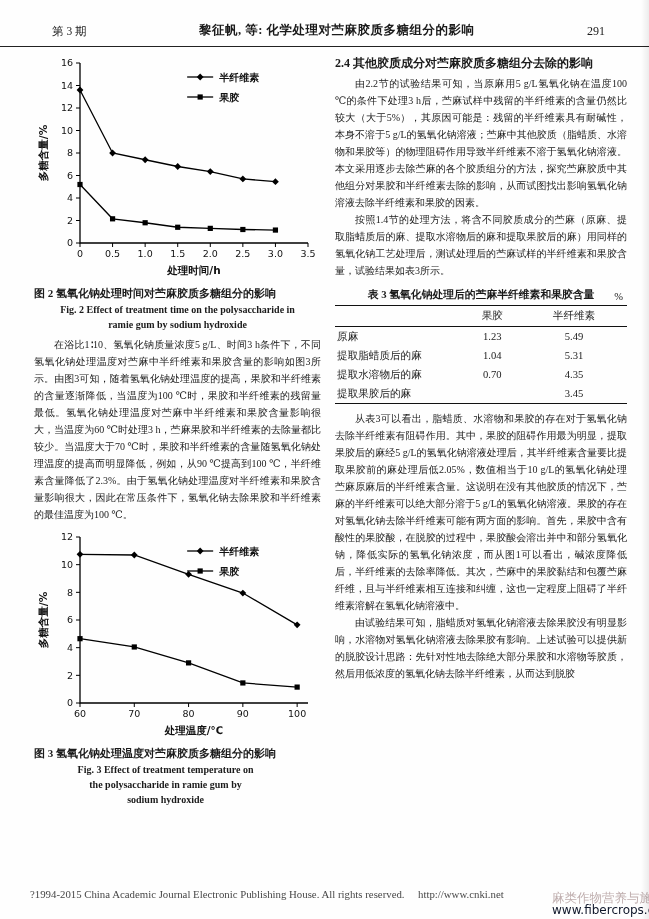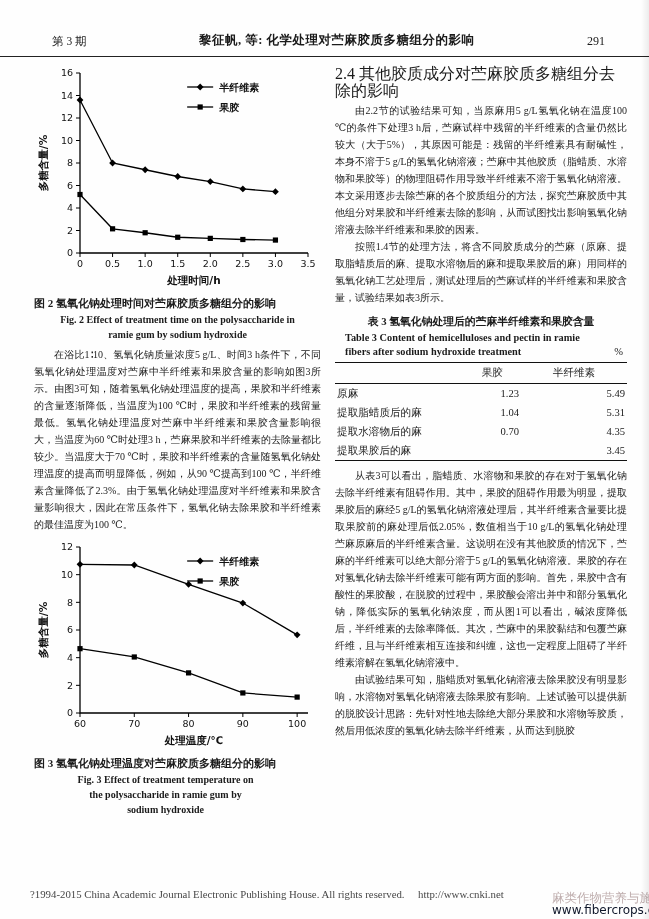--- a/index.html
+++ b/index.html
@@ -6,49 +6,49 @@
   .page{
     position:relative;width:649px;height:919px;background:#fefefe;
     font-family:"Liberation Serif","DejaVu Serif",serif;color:#1b1b1b;
     overflow:hidden;margin:0 auto;box-sizing:border-box;
   }
   .scan-edge{position:absolute;top:0;right:0;width:8px;height:100%;
     background:linear-gradient(to right,rgba(0,0,0,0),rgba(0,0,0,0.07));pointer-events:none;}
   
   .header{
     display:flex;align-items:flex-end;justify-content:space-between;
-    padding:32px 44px 7px 52px;border-bottom:1.6px solid #222;
+    padding:22px 44px 7px 52px;border-bottom:1.6px solid #222;
   }
   .header .issue{font-size:11.5px;}
   .header .title{font-size:12.5px;font-weight:bold;letter-spacing:.5px;}
   .header .pageno{font-size:12px;}
   
   .main{display:flex;gap:14px;padding:6px 22px 0 34px;}
   .col{width:292px;}
   .col-right{width:297px;}
   p.body-text{
     font-size:10px;line-height:17px;text-align:justify;margin:0 0 0 0;
     text-indent:2em;
   }
-  .section-heading{font-size:16px;font-weight:normal;margin:2px 0 3px 0;line-height:17px;}
+  .section-heading{font-size:12px;font-weight:bold;margin:2px 0 3px 0;line-height:17px;}
   .fig-caption-zh{font-size:11px;font-weight:bold;text-align:left;margin:2px 0 1px 0;line-height:16px;}
   .fig-caption-en{font-size:10px;font-weight:bold;text-align:center;margin:0 14px 4px 14px;line-height:15px;}
   .chart-wrap{margin:2px 0 0 2px;}
   svg text{font-family:"DejaVu Sans","Liberation Sans",sans-serif;fill:#111;}
   
   .tbl-caption-zh{font-size:10.8px;font-weight:bold;text-align:center;margin:8px 0 2px 0;line-height:15px;}
   .tbl-caption-en{position:relative;font-size:10.3px;font-weight:bold;text-align:left;
     margin:0 4px 3px 10px;line-height:14px;padding-right:24px;}
   .tbl-unit{position:absolute;right:0;bottom:0;font-weight:normal;font-size:10.5px;}
   table.data{width:100%;border-collapse:collapse;font-size:10.6px;
     border-top:1.5px solid #111;border-bottom:1.5px solid #111;margin-bottom:6px;}
   table.data th{font-weight:normal;border-bottom:1px solid #111;padding:3px 2px;text-align:center;font-size:10.6px;}
   table.data td{padding:2.5px 2px;}
   table.data td.lbl{text-align:left;width:44%;}
-  table.data td.num{text-align:right;}
+  table.data td.num{text-align:center;}
   
   .footer{position:absolute;left:0;bottom:0;width:100%;height:40px;padding-left:40px;}
   .copyright{position:absolute;left:30px;top:9px;font-size:10.8px;color:#474747;
     font-family:"Liberation Serif",serif;white-space:nowrap;}
   .watermark{position:absolute;right:12px;bottom:2px;text-align:left;line-height:13px;
     font-family:"DejaVu Sans","Liberation Sans",sans-serif;margin-left:14px;}
   .watermark .wm1{font-size:12.5px;color:#bfaeae;}
   .watermark .wm2{font-size:12px;color:#0f172a;}
 </style>
 </head>
@@ -203,21 +203,20 @@
     </div>
 
     <div class="col-right">
       <div class="section-heading">2.4  其他胶质成分对苎麻胶质多糖组分去除的影响</div>
 
       <p class="body-text">由2.2节的试验结果可知，当原麻用5 g/L氢氧化钠在温度100 ℃的条件下处理3 h后，苎麻试样中残留的半纤维素的含量仍然比较大（大于5%），其原因可能是：残留的半纤维素具有耐碱性，本身不溶于5 g/L的氢氧化钠溶液；苎麻中其他胶质（脂蜡质、水溶物和果胶等）的物理阻碍作用导致半纤维素不溶于氢氧化钠溶液。本文采用逐步去除苎麻的各个胶质组分的方法，探究苎麻胶质中其他组分对果胶和半纤维素去除的影响，从而试图找出影响氢氧化钠溶液去除半纤维素和果胶的因素。</p>
       <p class="body-text">按照1.4节的处理方法，将含不同胶质成分的苎麻（原麻、提取脂蜡质后的麻、提取水溶物后的麻和提取果胶后的麻）用同样的氢氧化钠工艺处理后，测试处理后的苎麻试样的半纤维素和果胶含量，试验结果如表3所示。</p>
 
       <div class="tbl-caption-zh">表 3  氢氧化钠处理后的苎麻半纤维素和果胶含量</div>
       <div class="tbl-caption-en">
-        <span>Table 3  Content of hemicelluloses and pectin in ramie fibers after sodium hydroxide treatment</span>
         <span class="tbl-unit">%</span>
       </div>
 
       <table class="data">
         <thead>
           <tr>
             <th></th>
             <th>果胶</th>
             <th>半纤维素</th>
           </tr>

